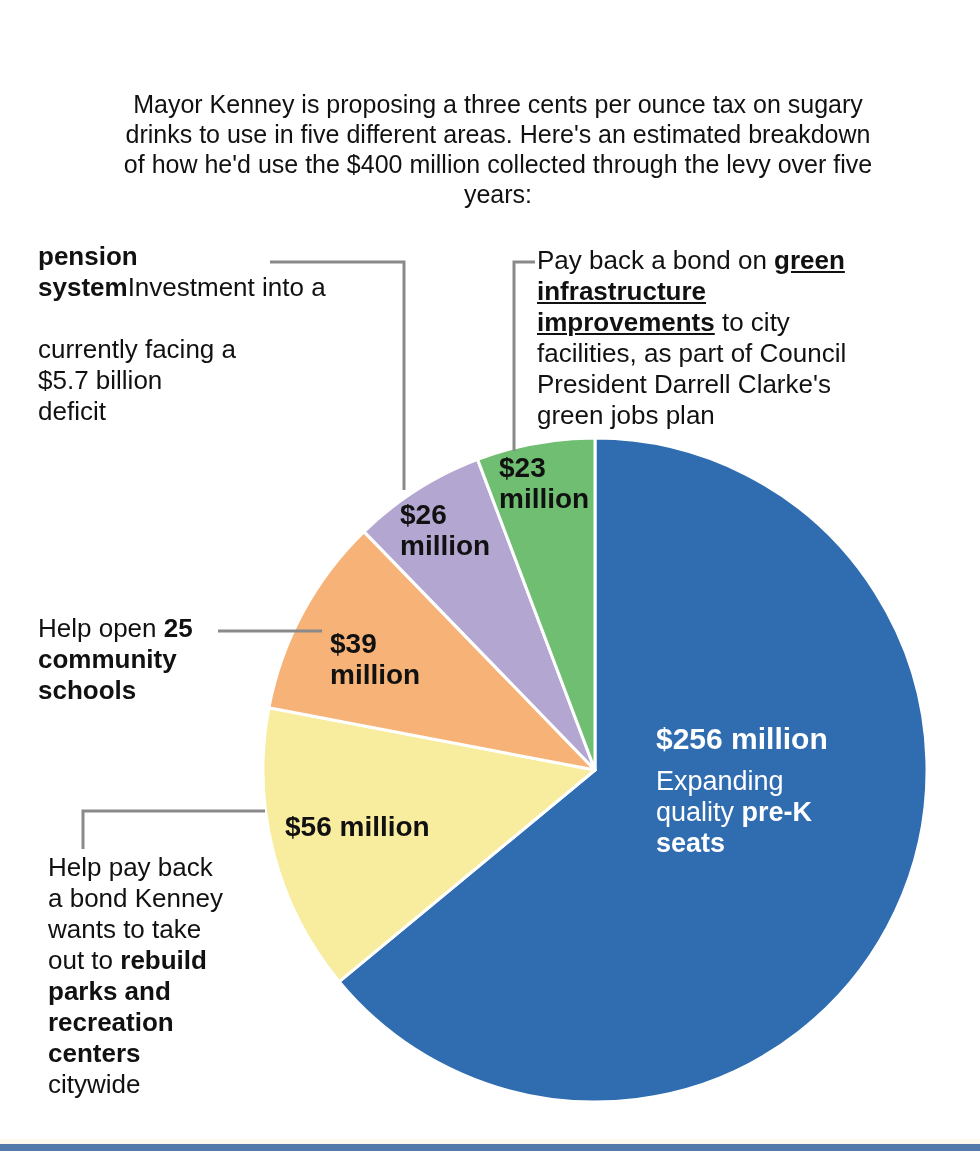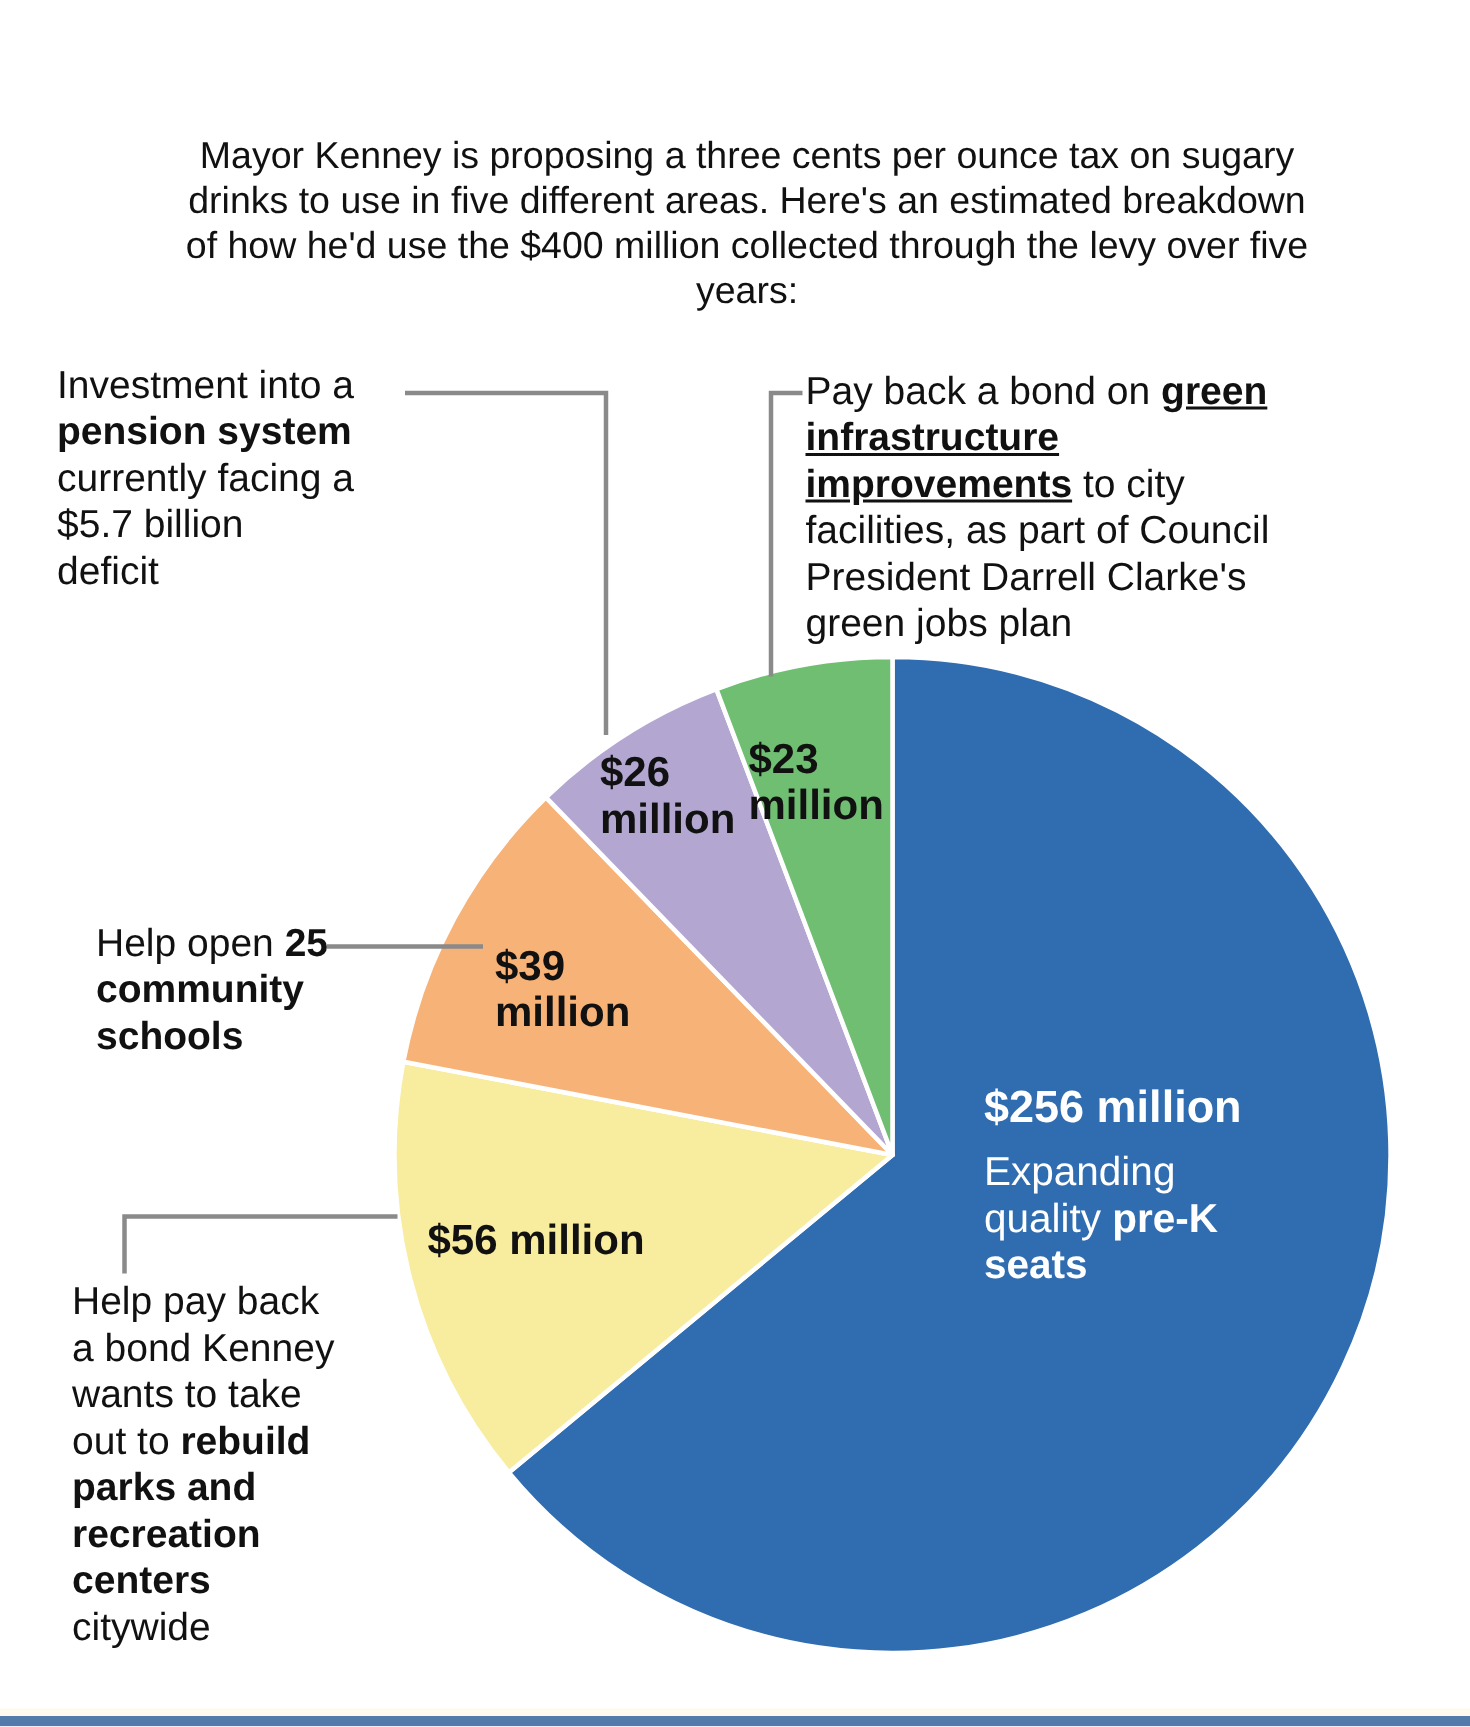--- a/index.html
+++ b/index.html
@@ -15,27 +15,27 @@
   }
   .intro {
     position:absolute; left:38px; top:89px; margin:0; width:920px;
     font-size:25px; line-height:30px; white-space:pre-line;text-align:center;
   }
   .ann {
     position:absolute; font-size:26px; line-height:31px; white-space:pre-line;
   }
   #ann-pension  { left:38px;  top:241px; width:300px; }
   #ann-green    { left:537px; top:245px; width:400px; }
-  #ann-schools  { left:38px;  top:613px; width:300px;margin-left:26px; }
+  #ann-schools  { left:38px;  top:613px; width:300px; }
   #ann-parks    { left:48px;  top:852px; width:280px; }
   .amount {
     position:absolute; font-weight:bold; font-size:28px; line-height:31px;
     white-space:pre-line; color:#111;
   }
-  #label-23 { left:499px; top:452px;margin-top:38px; }
+  #label-23 { left:499px; top:452px; }
   #label-26 { left:400px; top:499px; }
   #label-39 { left:330px; top:628px; }
   #label-56 { left:285px; top:811px; }
   #label-256 { position:absolute; left:656px; top:722px; color:#ffffff; }
   #label-256 .amt  { font-weight:bold; font-size:30px; line-height:34px; white-space:pre-line; }
   #label-256 .desc { margin-top:10px; font-size:27px; line-height:31px; white-space:pre-line; }
   .pie { position:absolute; left:0; top:0; width:980px; height:1151px; }
   .pie [data-name^="leader-line"] { fill:none; stroke:#8a8a8a; stroke-width:3; }
   .footer {
     position:absolute; right:30px; top:1117px; font-size:23px; color:#14142e;margin-top:48px;
@@ -61,22 +61,22 @@
         <path d="M 595 770 L 268.9 707.8 A 332 332 0 0 1 364.0 531.6 Z" fill="#f7b277" stroke="#ffffff" stroke-width="3" stroke-linejoin="round" data-name="pie-slice-schools"></path>
         <path d="M 595 770 L 364.0 531.6 A 332 332 0 0 1 477.6 459.4 Z" fill="#b3a7d2" stroke="#ffffff" stroke-width="3" stroke-linejoin="round" data-name="pie-slice-pension"></path>
         <path d="M 595 770 L 477.6 459.4 A 332 332 0 0 1 595.0 438.0 Z" fill="#6fbe72" stroke="#ffffff" stroke-width="3" stroke-linejoin="round" data-name="pie-slice-green"></path>
       </g>
     <polyline data-name="leader-line-pension" points="270,262 404,262 404,490" stroke="#8a8a8a"></polyline>
     <polyline data-name="leader-line-green" points="535,262 514,262 514,451" stroke="#8a8a8a"></polyline>
     <line data-name="leader-line-schools" x1="218" y1="631" x2="322" y2="631" stroke="#8a8a8a"></line>
     <polyline data-name="leader-line-parks" points="265,811 83,811 83,849" stroke="#8a8a8a"></polyline>
   </svg>
 
-  <div class="ann" id="ann-pension" data-name="annotation-pension"><span data-name="text-run">Investment into a
-</span><span data-name="text-run-bold" style="font-weight: bold;">pension system</span><span data-name="text-run">
+  <div class="ann" id="ann-pension" data-name="annotation-pension"><span data-name="text-run-bold" style="font-weight: bold;">pension system</span><span data-name="text-run">Investment into a
+</span><span data-name="text-run">
 currently facing a
 $5.7 billion
 deficit</span></div>
   <div class="ann" id="ann-green" data-name="annotation-green-infrastructure"><span data-name="text-run">Pay back a bond on </span><span data-name="text-run-bold" style="font-weight: bold; text-decoration: underline;">green
 infrastructure
 improvements</span><span data-name="text-run"> to city
 facilities, as part of Council
 President Darrell Clarke's
 green jobs plan</span></div>
   <div class="ann" id="ann-schools" data-name="annotation-community-schools"><span data-name="text-run">Help open </span><span data-name="text-run-bold" style="font-weight: bold;">25

